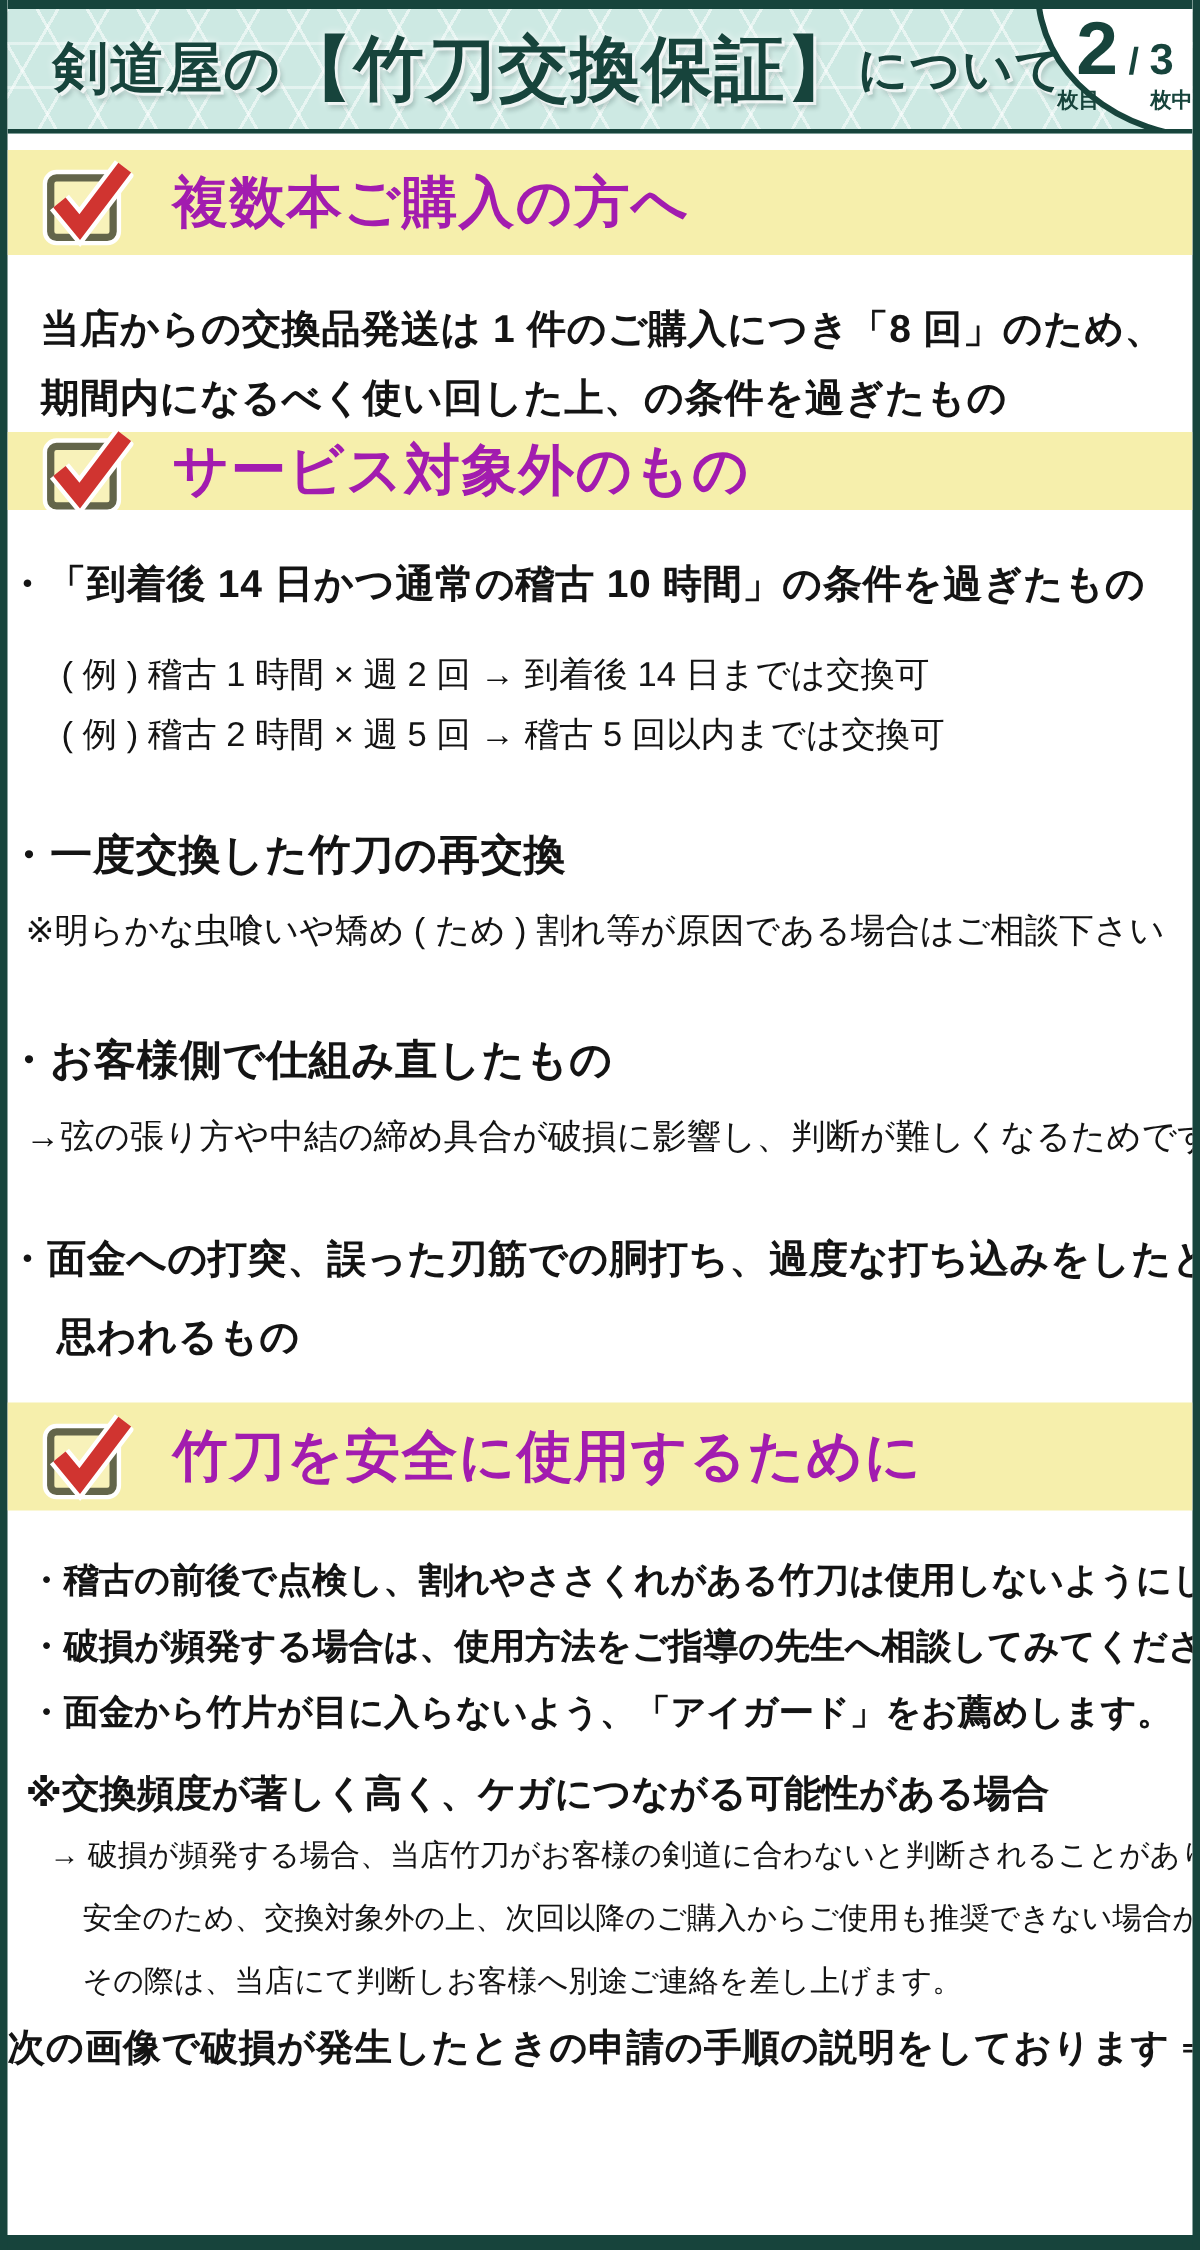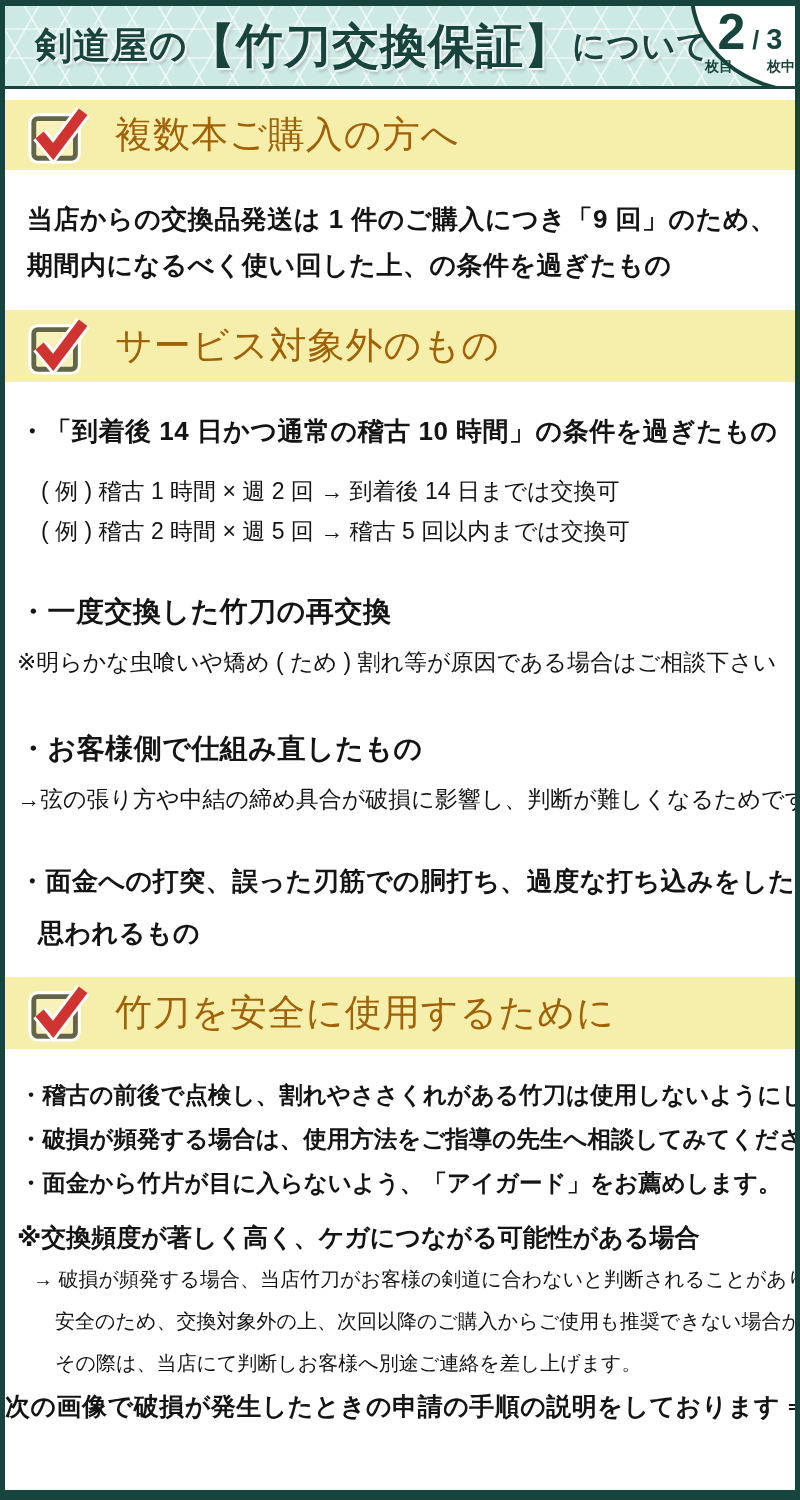--- a/index.html
+++ b/index.html
@@ -61,42 +61,42 @@
   .badge-sep{font-size:25px;font-weight:900;}
   .badge-tot{font-size:29px;font-weight:900;}
   .badge-row2{display:flex;justify-content:space-between;padding:2px 2px 0 2px;font-size:14px;font-weight:900;line-height:1;align-items:center;}
   
   .bar{
     display:flex;align-items:center;
     background:var(--yellow);
     padding-left:22px;gap:26px;
   }
   .bar h2{
-    font-size:37px;font-weight:400;color:#a16207;letter-spacing:1px;
+    font-size:37px;font-weight:700;color:#a21caf;letter-spacing:1px;
     white-space:nowrap;
   }
   .chk{flex:0 0 auto;display:block;}
   
   .lead{font-size:26px;font-weight:700;line-height:46px;padding-left:22px;letter-spacing:.5px;}
-  .bullet{font-size:26px;font-weight:800;padding-left:14px;letter-spacing:.5px;white-space:nowrap;}
+  .bullet{font-size:26px;font-weight:800;letter-spacing:.5px;white-space:nowrap;}
   .bullet-lg{font-size:28px;}
   .example{font-size:23px;font-weight:500;line-height:40px;padding-left:36px;white-space:nowrap;}
   .note{font-size:23px;font-weight:400;padding-left:12px;white-space:nowrap;}
   .wrap2{line-height:52px;}
   .wrap2 .cont{padding-left:33px;}
   .safety{font-size:23.5px;font-weight:700;line-height:44px;padding-left:14px;white-space:nowrap;}
   .caution-title{font-size:25px;font-weight:800;padding-left:12px;white-space:nowrap;}
   .caution{font-size:20px;font-weight:500;line-height:42px;white-space:nowrap;}
   .caution .l0{padding-left:28px;}
   .caution .l1,.caution .l2{padding-left:50px;}
   .footer-line{font-size:25px;font-weight:800;text-align:right;padding-right:14px;white-space:nowrap;letter-spacing:.5px;}
   
   #bar1{margin-top:11px;height:70px;}
   #lead-block{margin-top:26px;}
-  #bar2{margin-top:22px;height:72px;}
+  #bar2{height:52px;}
   #item1-bullet{margin-top:32px;}
   #item1-examples{margin-top:22px;}
   #item2-bullet{margin-top:42px;}
   #item2-note{margin-top:16px;}
   #item3-bullet{margin-top:52px;}
   #item3-note{margin-top:16px;}
   #item4{margin-top:40px;}
   #bar3{margin-top:18px;height:72px;}
   #safety-list{margin-top:24px;}
   #caution-title{margin-top:16px;}
@@ -131,21 +131,21 @@
   <div class="bar" id="bar1">
     <svg class="chk" width="62" height="60" viewBox="0 0 64 62" aria-hidden="true">
       <rect x="7" y="14" width="43" height="41" rx="4" fill="#f8f2ba" stroke="#ffffff" stroke-width="11"></rect>
       <rect x="7" y="14" width="43" height="41" rx="4" fill="#f8f2ba" stroke="#63654a" stroke-width="5"></rect>
       <path d="M13 31 L27 48 L58 7" fill="none" stroke="#ffffff" stroke-width="17" stroke-linejoin="miter"></path>
       <path d="M13 31 L27 48 L58 7" fill="none" stroke="#d03430" stroke-width="11" stroke-linejoin="miter"></path>
     </svg>
     <h2>複数本ご購入の方へ</h2>
   </div>
   <div id="lead-block">
-    <div class="lead">当店からの交換品発送は 1 件のご購入につき「9 回」のため、</div>
+    <div class="lead">当店からの交換品発送は 1 件のご購入につき「8 回」のため、</div>
     <div class="lead">期間内になるべく使い回した上、の条件を過ぎたもの</div>
   </div>
 
   <div class="bar" id="bar2">
     <svg class="chk" width="62" height="60" viewBox="0 0 64 62" aria-hidden="true">
       <rect x="7" y="14" width="43" height="41" rx="4" fill="#f8f2ba" stroke="#ffffff" stroke-width="11"></rect>
       <rect x="7" y="14" width="43" height="41" rx="4" fill="#f8f2ba" stroke="#63654a" stroke-width="5"></rect>
       <path d="M13 31 L27 48 L58 7" fill="none" stroke="#ffffff" stroke-width="17" stroke-linejoin="miter"></path>
       <path d="M13 31 L27 48 L58 7" fill="none" stroke="#d03430" stroke-width="11" stroke-linejoin="miter"></path>
     </svg>

